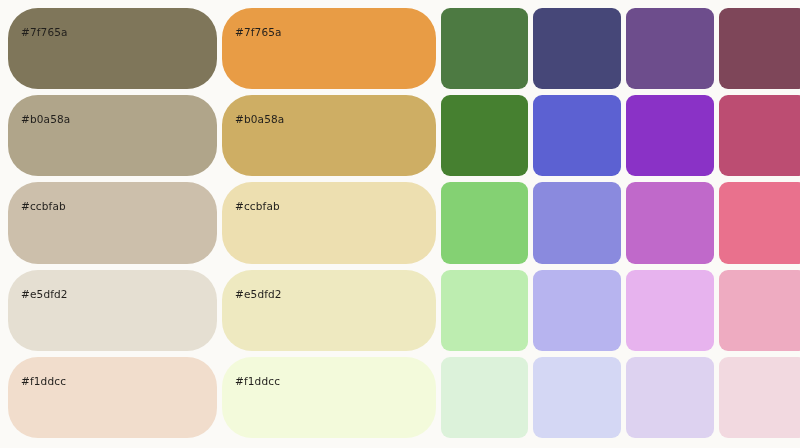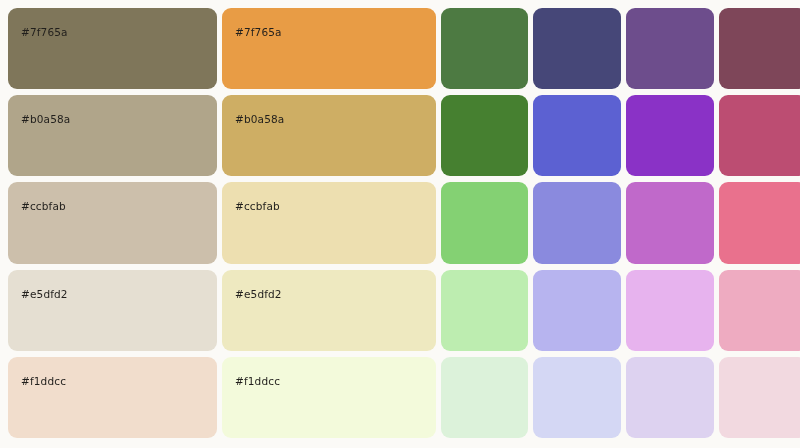--- a/index.html
+++ b/index.html
@@ -29,20 +29,21 @@
 
   .swatch {
     border-radius: 9px;
     position: relative;
     overflow: hidden;
     box-sizing: border-box;
   }
 
   .swatch.labeled {
     padding: 13px 8px 0 13px;
+    border-radius: 30px;
   }
 
   .swatch-label {
     font-size: 10.5px;
     line-height: 1;
     letter-spacing: 0.15px;
     white-space: nowrap;
     color: #2e2a26;
     font-family: "DejaVu Sans", "Liberation Sans", sans-serif;
   }

